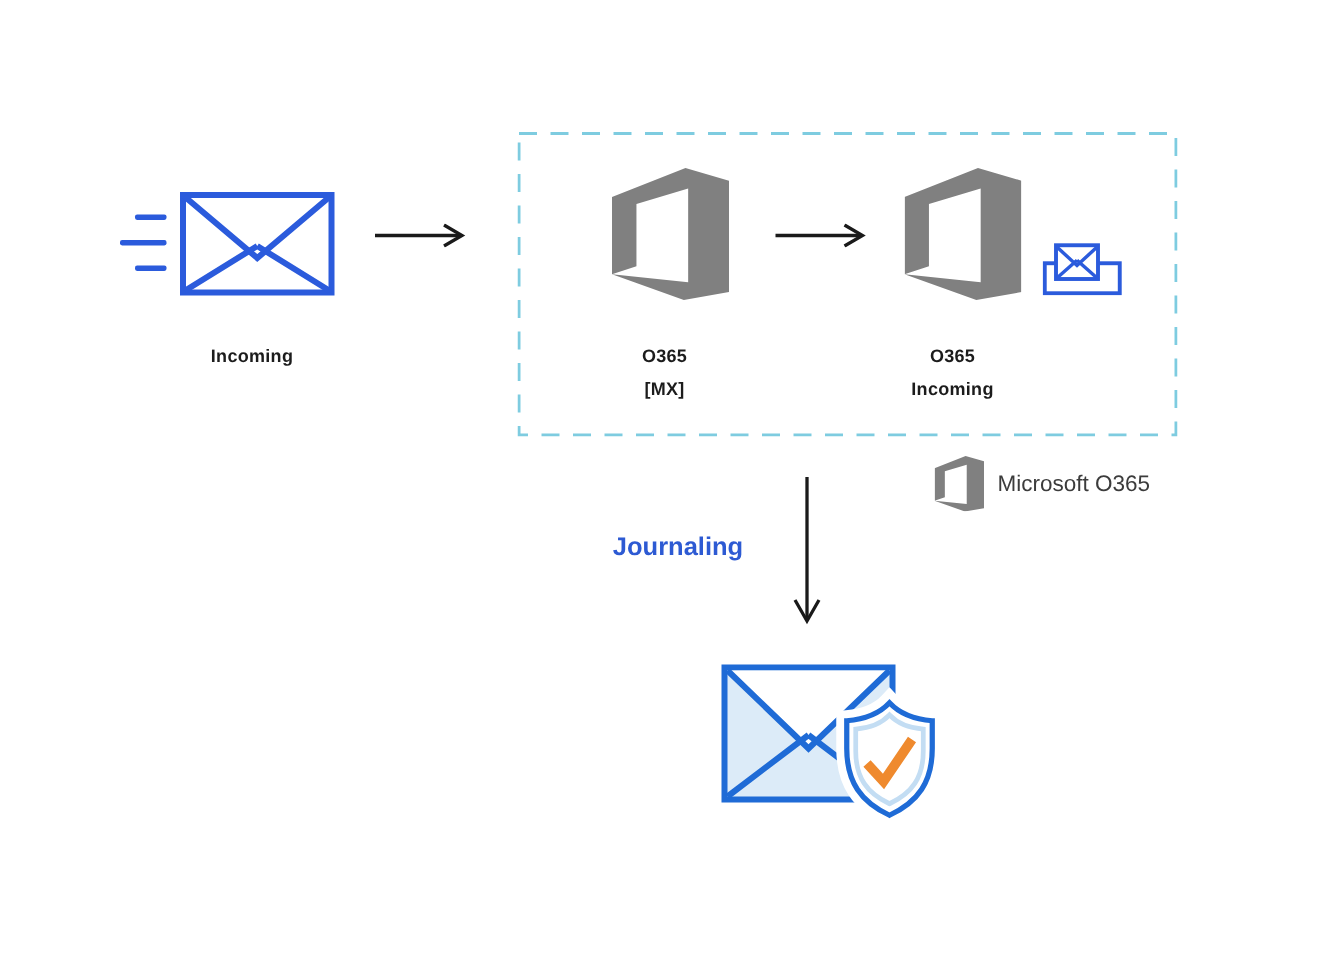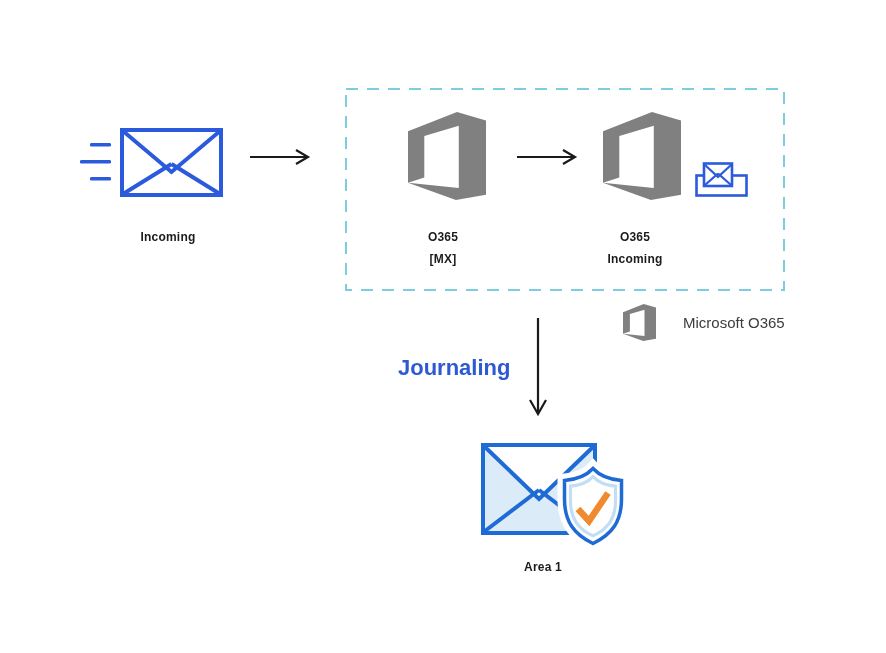--- a/index.html
+++ b/index.html
@@ -10,25 +10,25 @@
   .abs{position:absolute;}
   svg{display:block;}
 
   
   .node-label{
     position:absolute;text-align:center;
     color:var(--text-black);font-size:12px;line-height:22px;letter-spacing:.2px;font-weight:bold;
   }
   .node-label span{display:block;}
   .legend-label{
-    position:absolute;font-size:15px;line-height:18px;color:var(--legend-text);margin-left:18px;
+    position:absolute;font-size:15px;line-height:18px;color:var(--legend-text);
   }
   .journaling{
     position:absolute;width:108px;text-align:center;
-    font-size:22px;font-weight:600;color:var(--journaling-blue);
+    font-size:17px;font-weight:600;color:var(--journaling-blue);
   }
 
   
   .st-env{stroke:var(--envelope-blue);fill:none;stroke-width:4;}
   .st-env-thin{stroke:var(--envelope-blue);fill:none;stroke-width:2.6;}
   .fi-env{fill:var(--envelope-blue);}
   .fi-white{fill:#ffffff;}
   .fi-office{fill:var(--office-gray);}
   .st-a1{stroke:var(--area1-blue);fill:none;stroke-width:4;}
   .fi-a1{fill:var(--area1-fill);}
@@ -121,16 +121,15 @@
     <path class="st-a1" d="M15,103 L69,62 M123,103 L69,62"></path>
     <g transform="translate(91,39)">
       <path class="halo" d="M32,1.5 C38.5,8.5 48,12.5 60.5,13.5 L60.5,32 C60.5,54.5 51,67.5 32,76.5 C13,67.5 3.5,54.5 3.5,32 L3.5,13.5 C16,12.5 25.5,8.5 32,1.5 Z"></path>
       <path class="st-a1-shield" d="M32,1.5 C38.5,8.5 48,12.5 60.5,13.5 L60.5,32 C60.5,54.5 51,67.5 32,76.5 C13,67.5 3.5,54.5 3.5,32 L3.5,13.5 C16,12.5 25.5,8.5 32,1.5 Z"></path>
       <path class="st-a1-inner" transform="translate(6.72,8.4) scale(0.79)" d="M32,1.5 C38.5,8.5 48,12.5 60.5,13.5 L60.5,32 C60.5,54.5 51,67.5 32,76.5 C13,67.5 3.5,54.5 3.5,32 L3.5,13.5 C16,12.5 25.5,8.5 32,1.5 Z"></path>
       <path class="st-check" d="M17,42 L28,54 L47,26"></path>
     </g>
   </svg>
 
   <div class="node-label" style="left:463px;top:556px;width:160px">
-    <span>Area 1</span>
   </div>
 
 </div>
 
 </body></html>

